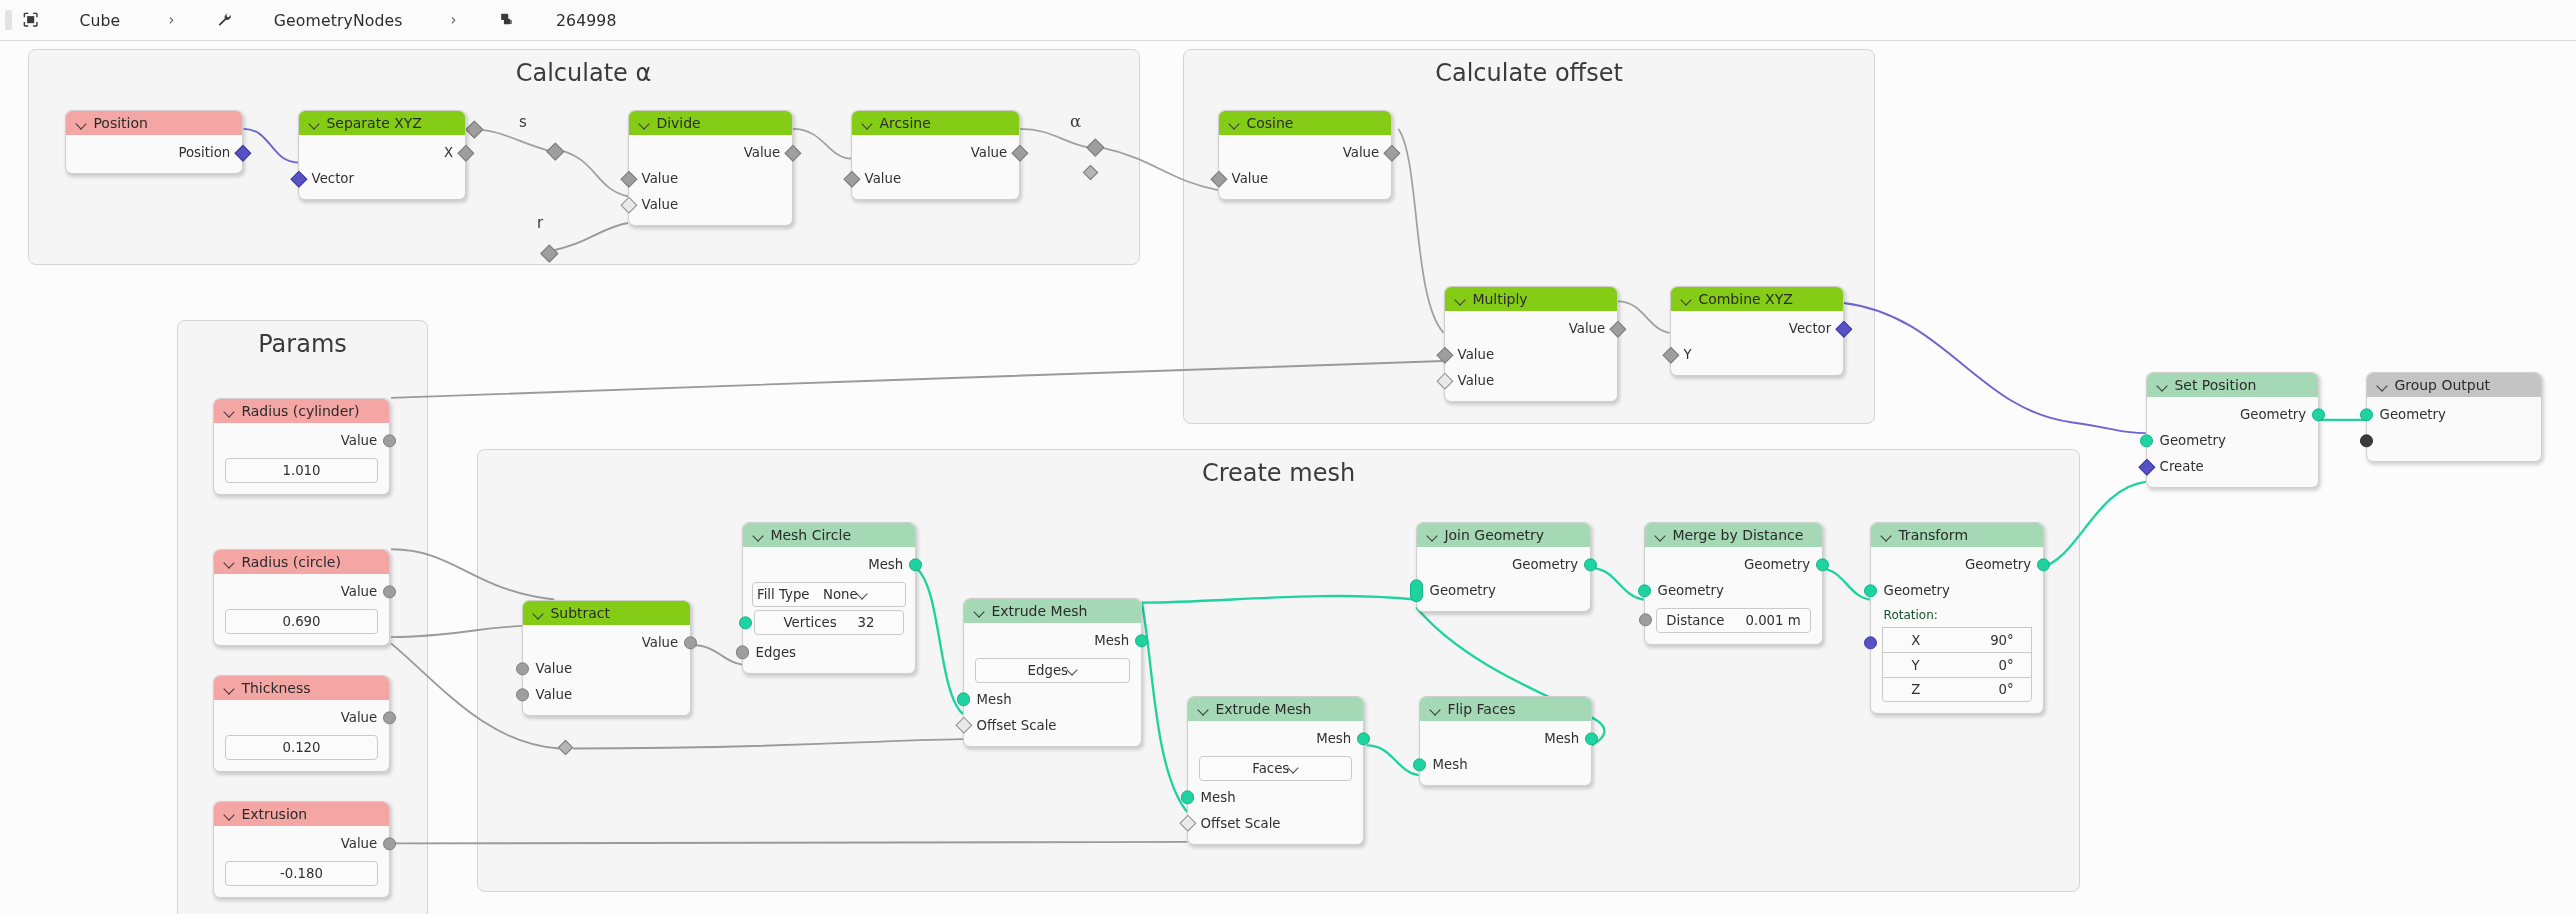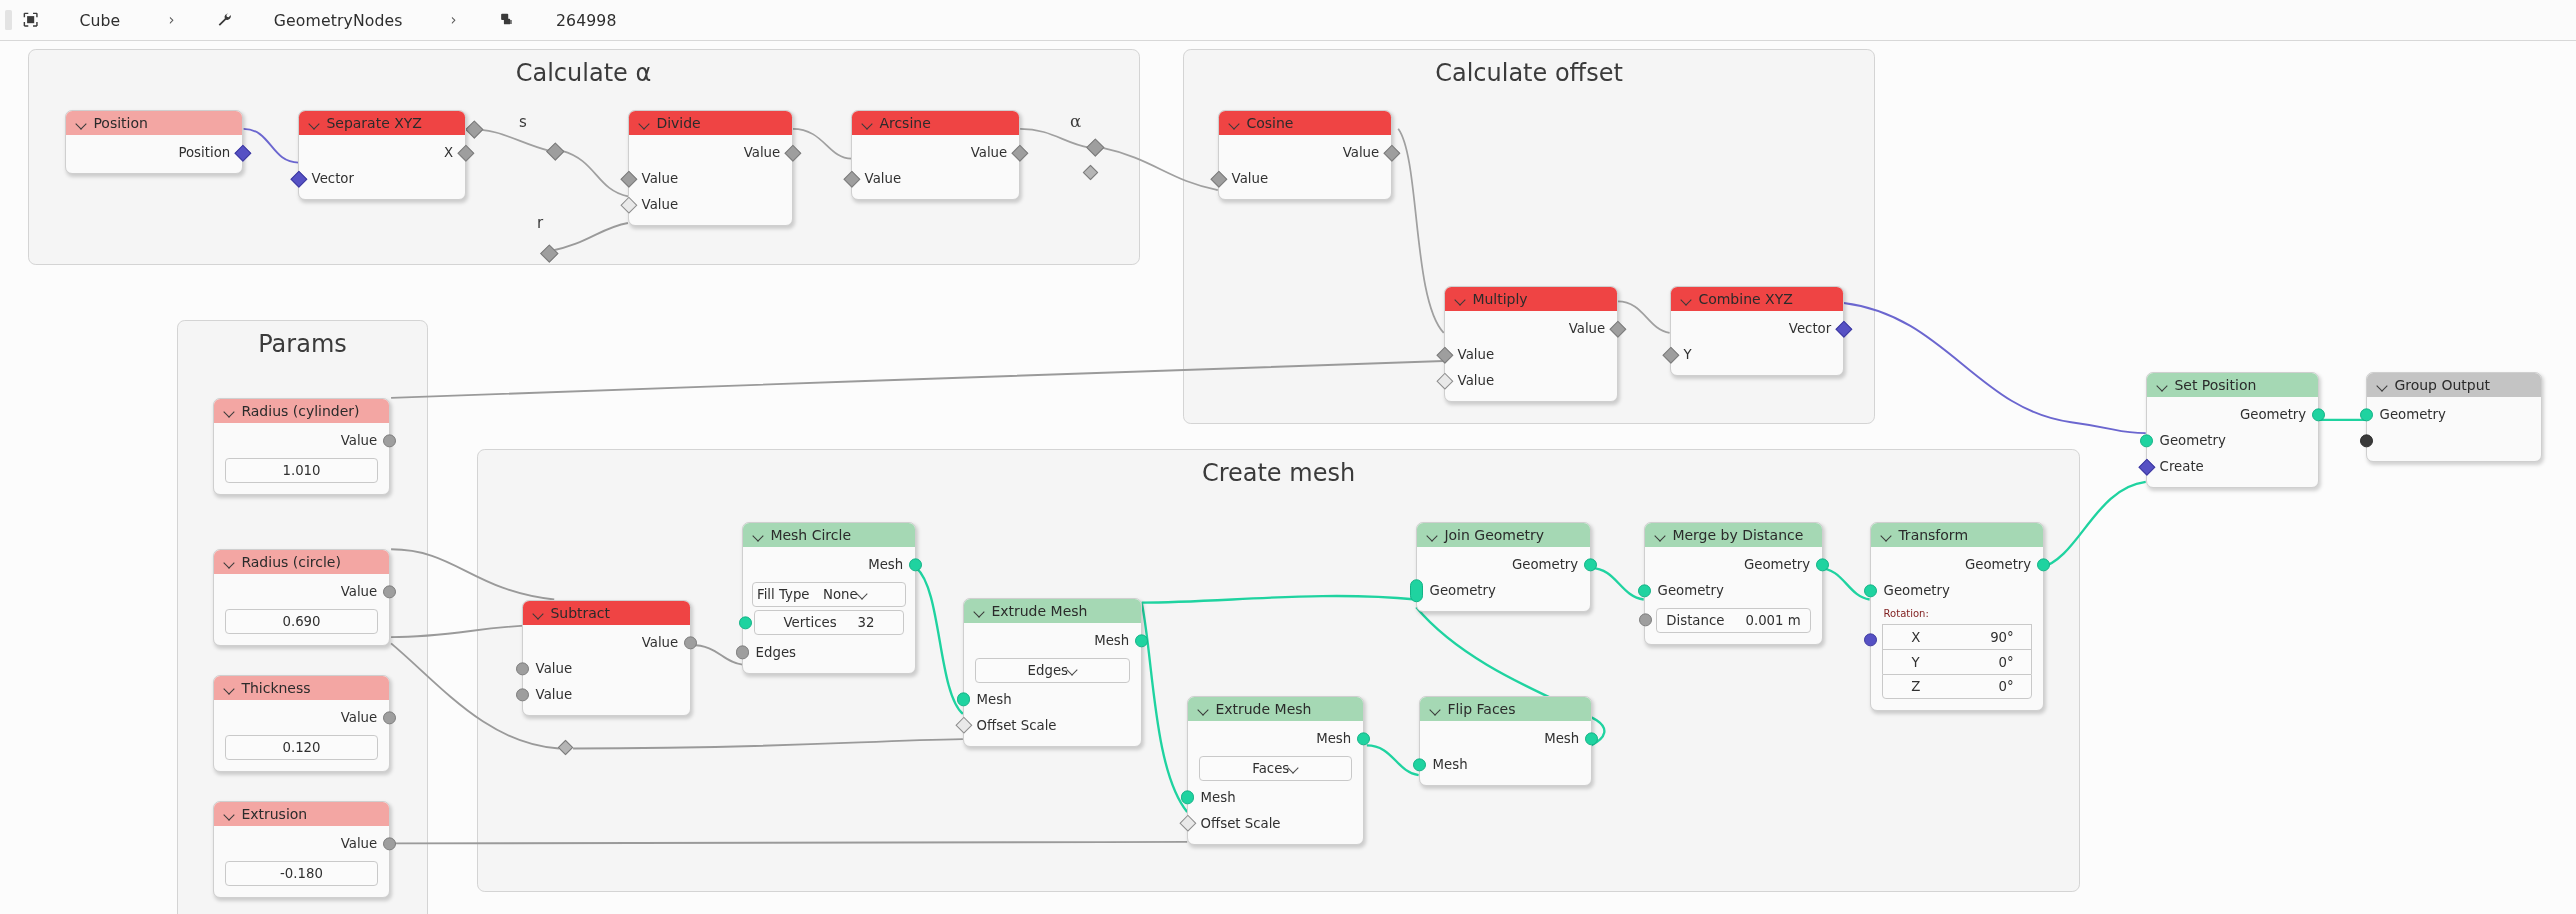--- a/index.html
+++ b/index.html
@@ -42,21 +42,21 @@
     position:absolute; background:#fafafa;
     border:0.8px solid #cfcfcf; border-radius:7px;
     box-shadow: 1.6px 2.4px 3.9px rgba(0,0,0,.17);
     overflow:visible;
   }
   .node-hdr {
     height:24px; border-radius:6.3px 6.3px 0 0;
     display:flex; align-items:center; padding-left:10.2px; gap:7px;
     font-size:14px; color:#2b2b2b; white-space:nowrap;
   }
-  .hdr-blue   { background:#ef4444; }
+  .hdr-blue   { background:#84cc16; }
   .hdr-red    { background:#f3a6a3; }
   .hdr-green  { background:#a5d8b4; }
   .hdr-gray   { background:#c4c4c4; }
   .chev { display:inline-block; width:10.2px; height:10.2px; position:relative; flex:none; }
   .chev:before {
     content:""; position:absolute; left:0.8px; top:1.6px;
     width:7px; height:7px;
     border-right:1.6px solid #3a3a3a; border-bottom:1.6px solid #3a3a3a;
     transform:rotate(45deg);
   }
@@ -101,21 +101,21 @@
   .field-row {
     display:flex; align-items:center; height:25px; border:0.8px solid #c9c9c9;
     background:#fbfbfb; font-size:13.3px; color:#303030;
   }
   .field-row .fk { flex:1; text-align:center; }
   .field-row .fv { flex:1; text-align:right; padding-right:17.3px; }
   .stack { margin:3.1px 11px; }
   .stack .field-row { border-bottom:none; }
   .stack .field-row:first-child { border-radius:3.9px 3.9px 0 0; }
   .stack .field-row:last-child  { border-radius:0 0 3.9px 3.9px; border-bottom:0.8px solid #c9c9c9; }
-  .plainlbl { padding:4.7px 0 1.6px 12.6px; font-size:10px; color:#7f1d1d; }
+  .plainlbl { padding:4.7px 0 1.6px 12.6px; font-size:12px; color:#14532d; }
 
   
   .wire-lbl { position:absolute; font-size:15px; color:#3a3a3a; }
   .wire-lbl.greek { font-family:"DejaVu Serif", serif; font-size:16.5px; }
 
   
   .reroute {
     position:absolute; width:12.6px; height:12.6px; background:#9e9e9e;
     border:0.8px solid #7b7b7b; transform:rotate(45deg);
   }

